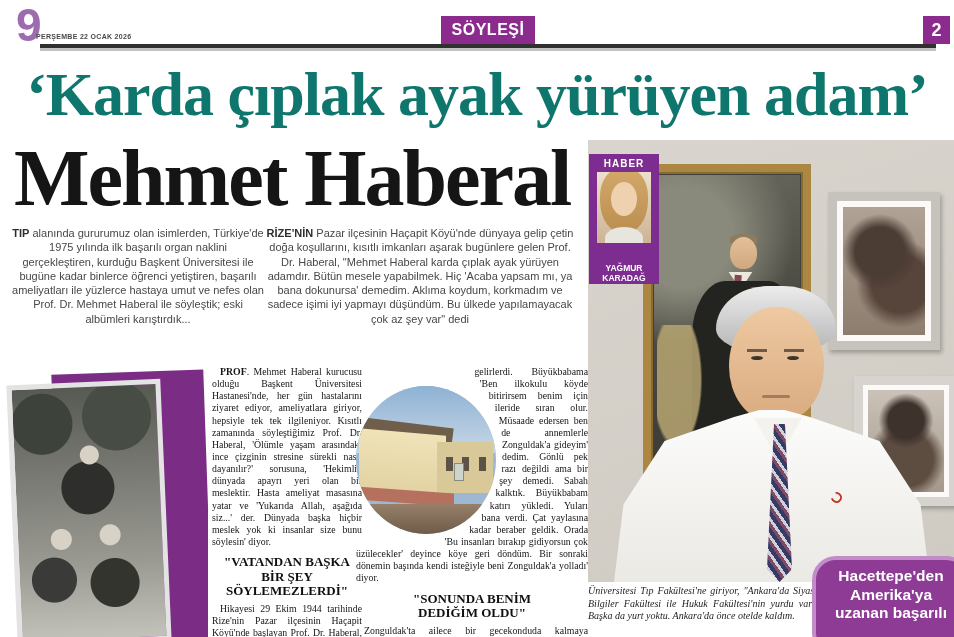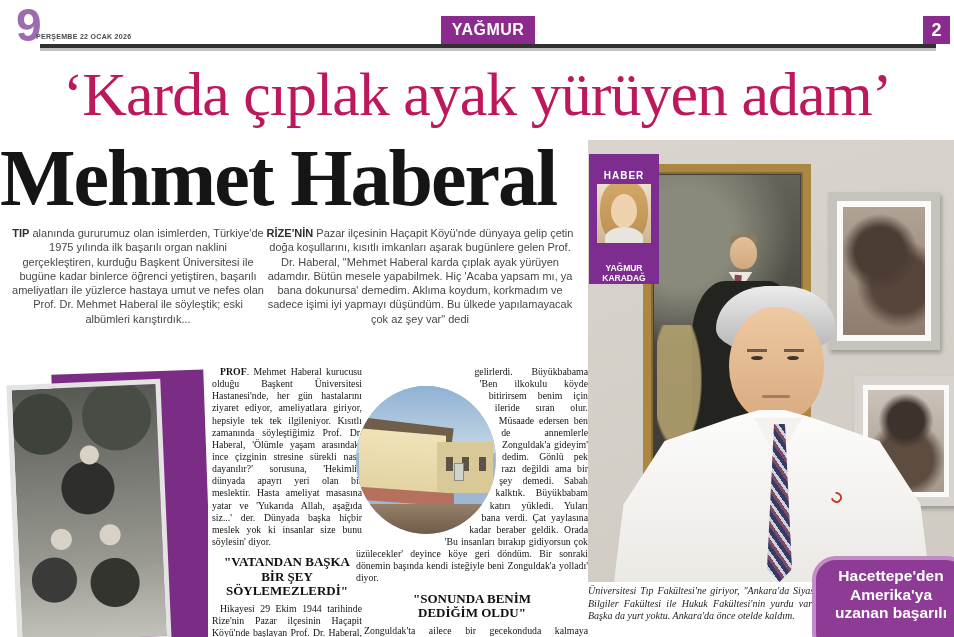--- a/index.html
+++ b/index.html
@@ -17,22 +17,22 @@
     background:#303030; box-shadow:0 3px 0 rgba(120,120,120,.45); }
   .section-badge { position:absolute; left:441px; top:16px; width:94px; height:28px;
     background:#8b2b8d; color:#fff; font-family:"Liberation Sans",sans-serif;
     font-weight:bold; font-size:16px; letter-spacing:.5px;
     display:flex; align-items:center; justify-content:center; }
   .page-badge { position:absolute; left:923px; top:16px; width:27px; height:28px;
     background:#8b2b8d; color:#fff; font-family:"Liberation Sans",sans-serif;
     font-weight:bold; font-size:18px; display:flex; align-items:center; justify-content:center; }
   
   .headline-quote { position:absolute; left:0; top:62px; width:954px; text-align:center;
-    font-size:62px; font-weight:normal; color:#be185d; letter-spacing:-1px; line-height:1.05; }
-  .headline-name { position:absolute; left:0; top:136px; width:580px;
+    font-size:62px; font-weight:bold; color:#0f766e; letter-spacing:-1px; line-height:1.05; }
+  .headline-name { position:absolute; left:14px; top:136px; width:580px;
     font-size:80px; font-weight:bold; color:#151515; letter-spacing:-2px; line-height:1.05; }
   
   .intro { position:absolute; font-family:"Liberation Sans",sans-serif; font-size:11px;
     line-height:1.3; text-align:center; color:#474747; }
   .intro b { color:#2e2e2e; }
   .intro-left { left:12px; top:226px; width:252px; }
   .intro-mid  { left:263px; top:226px; width:314px; }
   
   .bodycol { position:absolute; font-size:9.8px; line-height:1.24; text-align:justify;
     color:#141414; overflow:hidden; }
@@ -129,21 +129,21 @@
     background:#f4f2ee; clip-path:polygon(0 0,100% 0,50% 100%); }
   .doc-tie { position:absolute; left:179px; top:284px; width:25px; height:158px;
     clip-path:polygon(28% 0,72% 0,100% 92%,50% 100%,0 92%);
     background:repeating-linear-gradient(55deg,#343b66 0 4px,#7e4a66 4px 7px,#cfd0da 7px 10px); }
   .doc-logo { position:absolute; left:243px; top:352px; width:11px; height:11px;
     border:2px solid #c0392b; border-radius:50%; border-left-color:rgba(0,0,0,0); transform:rotate(35deg); }
   
   .reporter { position:absolute; left:589px; top:154px; width:70px; height:130px;
     background:#7d2d90; display:flex; flex-direction:column; align-items:center;
     font-family:"Liberation Sans",sans-serif; color:#fff; z-index:5; }
-  .rep-label { font-size:10px; font-weight:bold; letter-spacing:1px; margin-top:16px; }
+  .rep-label { font-size:10px; font-weight:bold; letter-spacing:1px; margin-top:4px; }
   .rep-photo { width:54px; height:72px; margin-top:3px; position:relative; overflow:hidden;
     background:linear-gradient(#ece0cd,#cdb394); }
   .rep-hair { position:absolute; left:3px; top:-4px; width:48px; height:66px;
     border-radius:50% 50% 58% 58%; background:linear-gradient(#d3a868,#b98e4f); }
   .rep-face { position:absolute; left:14px; top:10px; width:26px; height:34px;
     border-radius:50%; background:#eed2b0; }
   .rep-body { position:absolute; left:8px; bottom:-6px; width:38px; height:22px;
     border-radius:50% 50% 0 0; background:#e8e4de; }
   .rep-name { font-size:8.5px; font-weight:bold; line-height:1.25; text-align:center;
     margin-top:20px; width:62px; }
@@ -157,21 +157,21 @@
     font-size:15.5px; line-height:1.2; text-align:center; width:130px; margin-top:7px; }
 </style>
 </head>
 <body>
 
 <div id="page">
 
   <div class="logo-9">9</div>
   <div class="logo-date">PERŞEMBE 22 OCAK 2026</div>
   <div class="header-rule"></div>
-  <div class="section-badge">YAĞMUR</div>
+  <div class="section-badge">SÖYLEŞİ</div>
   <div class="page-badge">2</div>
 
   <div class="headline-quote">‘Karda çıplak ayak yürüyen adam’</div>
   <div class="headline-name">Mehmet Haberal</div>
 
   <div class="intro intro-left"><b>TIP</b><span> alanında gururumuz olan isimlerden, Türkiye'de 1975 yılında ilk başarılı organ naklini gerçekleştiren, kurduğu Başkent Üniversitesi ile bugüne kadar binlerce öğrenci yetiştiren, başarılı ameliyatları ile yüzlerce hastaya umut ve nefes olan Prof. Dr. Mehmet Haberal ile söyleştik; eski albümleri karıştırdık...</span></div>
   <div class="intro intro-mid"><b>RİZE'NİN</b><span> Pazar ilçesinin Haçapit Köyü'nde dünyaya gelip çetin doğa koşullarını, kısıtlı imkanları aşarak bugünlere gelen Prof. Dr. Haberal, "Mehmet Haberal karda çıplak ayak yürüyen adamdır. Bütün mesele yapabilmek. Hiç 'Acaba yapsam mı, ya bana dokunursa' demedim. Aklıma koydum, korkmadım ve sadece işimi iyi yapmayı düşündüm. Bu ülkede yapılamayacak çok az şey var" dedi</span></div>
 
   <div class="bw-wrap">
     <div class="bw-mat"></div>

